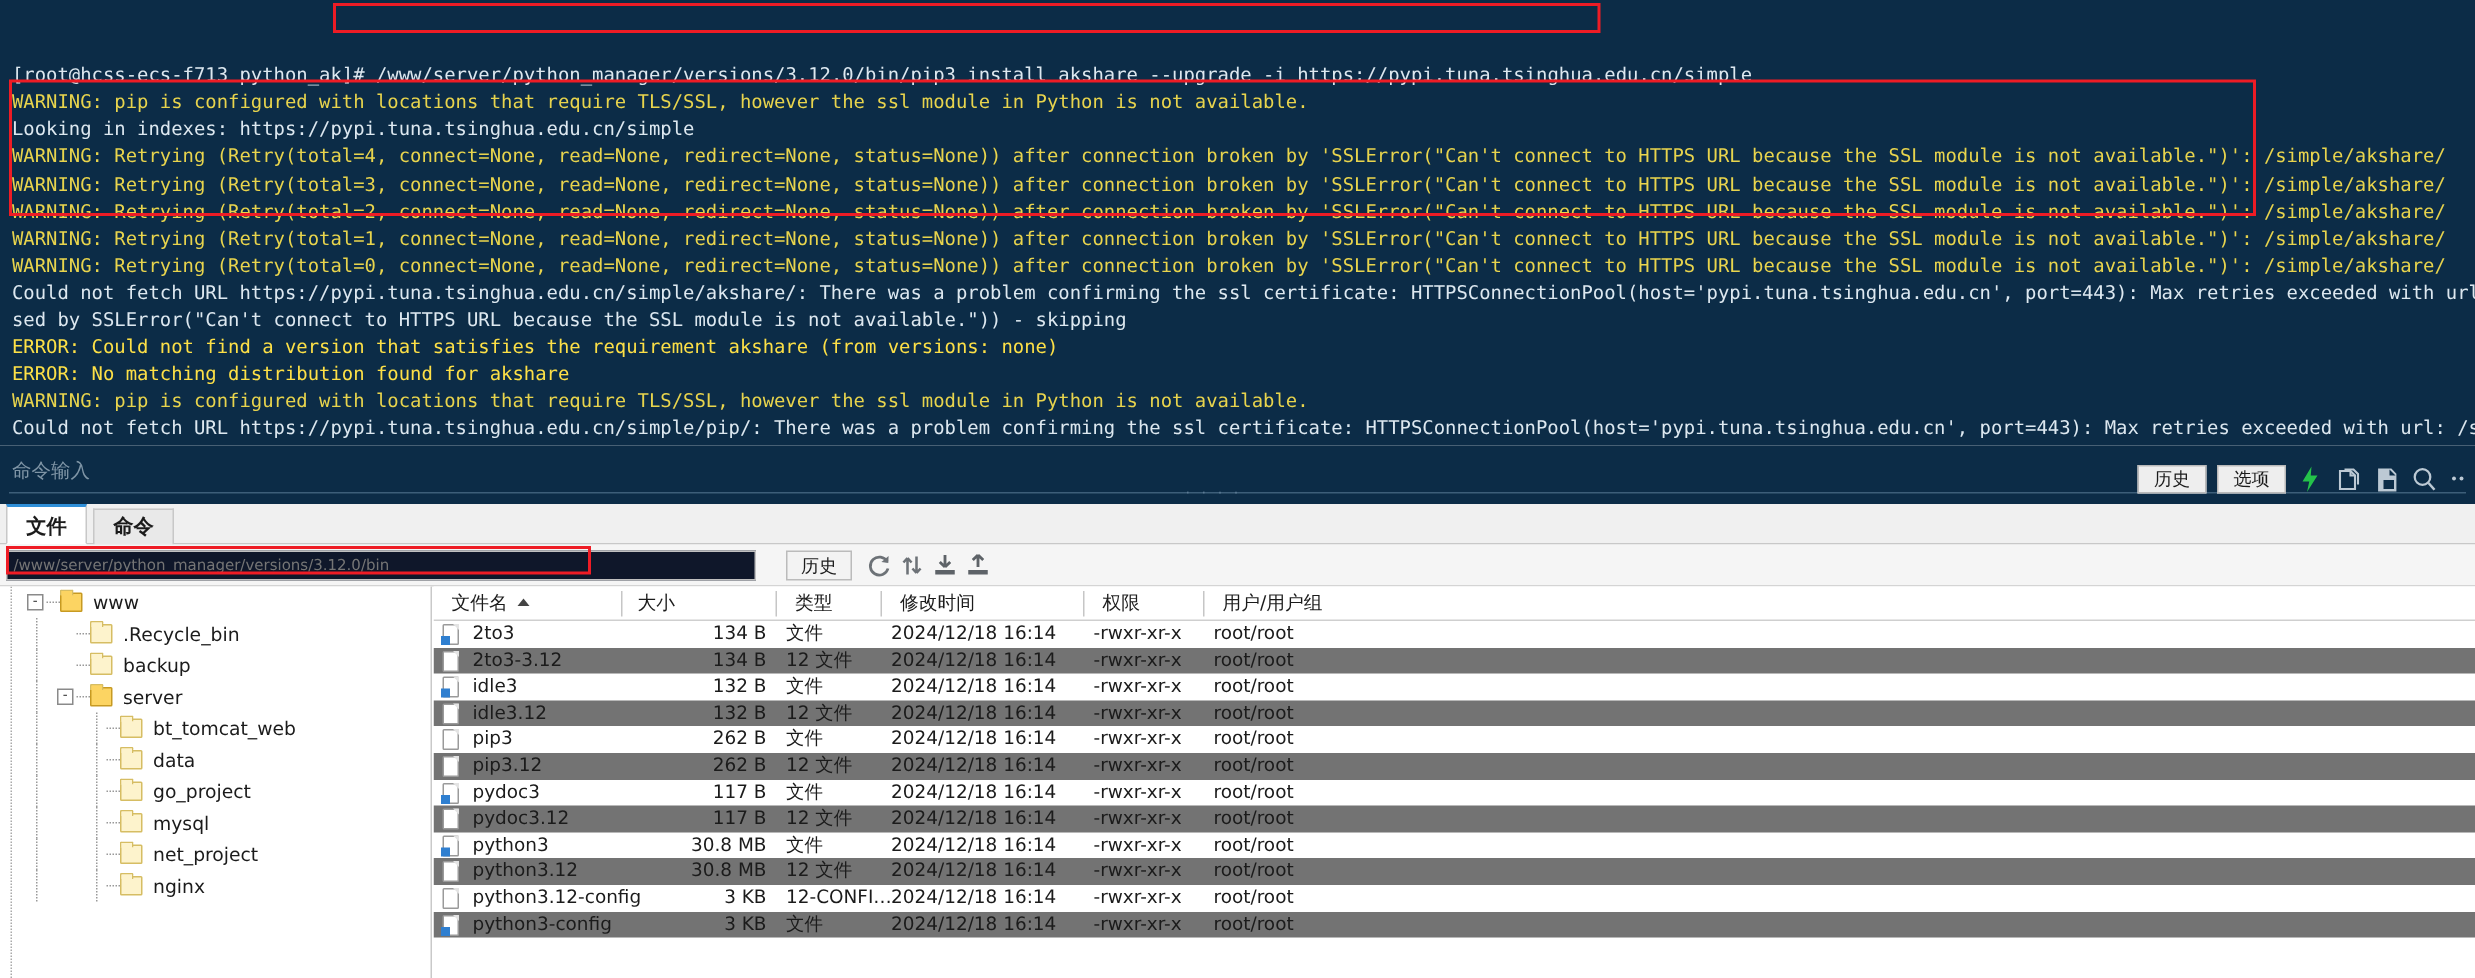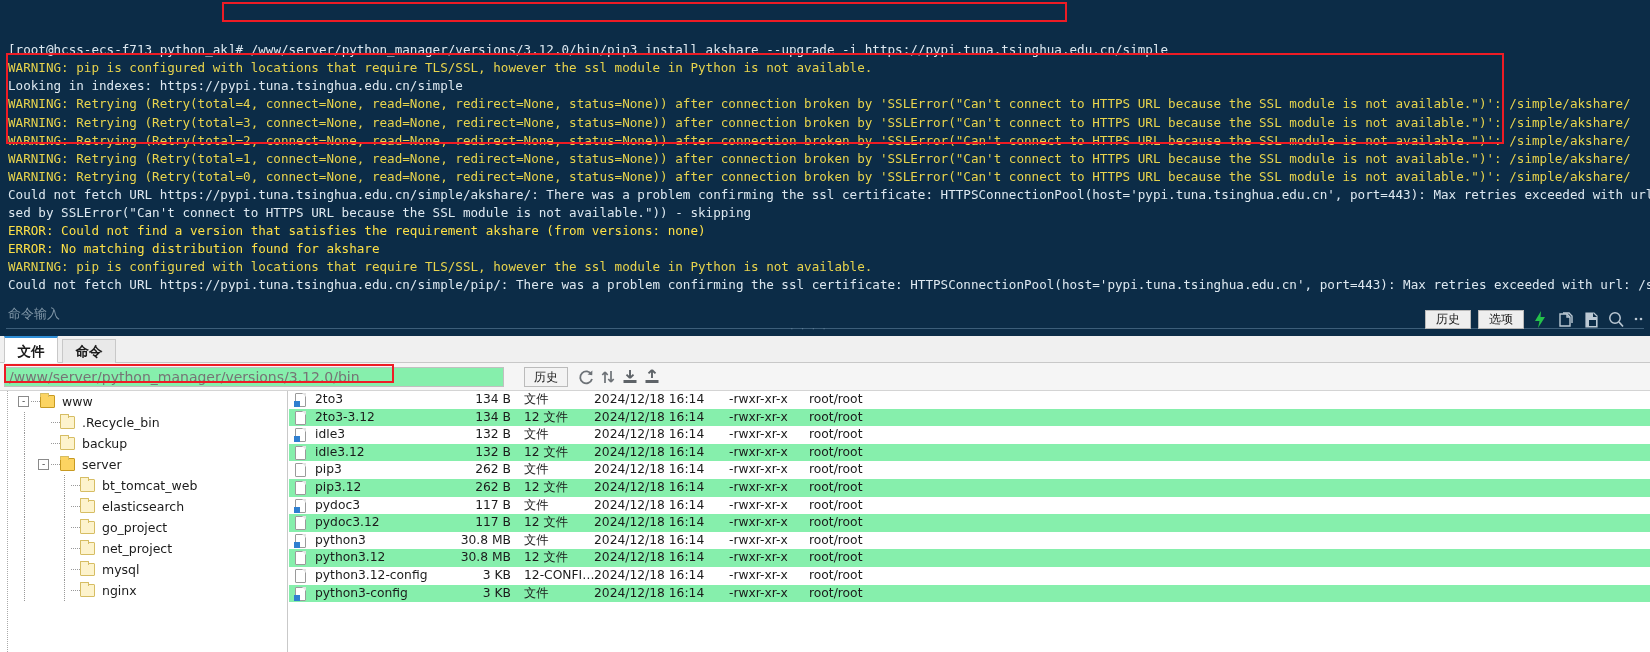--- a/index.html
+++ b/index.html
@@ -127,24 +127,24 @@
 
   .pathrow {
     position: absolute; left: 0; top: 27px;
     width: 1650px; height: 28px;
     background: #f5f5f5;
     border-bottom: 1px solid #d4d4d4;
   }
   .path-input {
     position: absolute; left: 4px; top: 4px;
     width: 500px; height: 20px;
-    background: #86efac;
+    background: #0f172a;
     border: 1px solid #c0c0c0;
     font-family: "DejaVu Sans", sans-serif;
-    font-size: 14px;
+    font-size: 10px;
     color: #777777;
     padding: 0 4px;
     line-height: 18px;
     outline: none;
   }
   .path-hist-btn {
     position: absolute; left: 524px; top: 4px;
     width: 44px; height: 20px;
     background: #f3f3f3;
     border: 1px solid #bbbbbb;
@@ -268,21 +268,21 @@
     border-right: 4px solid transparent;
     border-bottom: 5px solid #444444;
     vertical-align: 2px;
   }
   .fl-row {
     position: relative;
     height: 17.6px;
     line-height: 17.6px;
     white-space: nowrap;
   }
-  .fl-row.alt { background: #86efac; }
+  .fl-row.alt { background: #737373; }
   .fl-cell { position: absolute; top: 0; font-size: 12.3px; }
   .fl-name { left: 26px; }
   .fl-size { left: 130px; width: 92px; text-align: right; }
   .fl-type { left: 235px; }
   .fl-time { left: 305px; }
   .fl-perm { left: 440px; }
   .fl-user { left: 520px; text-align: right; }
   .ficon {
     position: absolute; left: 6px; top: 2px;
     width: 11px; height: 14px;
@@ -424,54 +424,67 @@
           <div class="tvert" style="left: 64px; top: 0px; height: 21px;"></div>
           <div class="tdash" style="left: 71px;"></div>
           <div class="tfolder" style="left: 80px;"></div>
           <div class="tlabel" style="left: 102px;">bt_tomcat_web</div>
         </div>
         <div class="tnode">
           <div class="tvert" style="left: 24px; top: 0px; height: 21px;"></div>
           <div class="tvert" style="left: 64px; top: 0px; height: 21px;"></div>
           <div class="tdash" style="left: 71px;"></div>
           <div class="tfolder" style="left: 80px;"></div>
-          <div class="tlabel" style="left: 102px;">elasticsearch</div>
+          <div class="tlabel" style="left: 102px;">data</div>
         </div>
         <div class="tnode">
           <div class="tvert" style="left: 24px; top: 0px; height: 21px;"></div>
           <div class="tvert" style="left: 64px; top: 0px; height: 21px;"></div>
           <div class="tdash" style="left: 71px;"></div>
           <div class="tfolder" style="left: 80px;"></div>
           <div class="tlabel" style="left: 102px;">go_project</div>
         </div>
         <div class="tnode">
           <div class="tvert" style="left: 24px; top: 0px; height: 21px;"></div>
           <div class="tvert" style="left: 64px; top: 0px; height: 21px;"></div>
           <div class="tdash" style="left: 71px;"></div>
           <div class="tfolder" style="left: 80px;"></div>
-          <div class="tlabel" style="left: 102px;">net_project</div>
+          <div class="tlabel" style="left: 102px;">mysql</div>
         </div>
         <div class="tnode">
           <div class="tvert" style="left: 24px; top: 0px; height: 21px;"></div>
           <div class="tvert" style="left: 64px; top: 0px; height: 21px;"></div>
           <div class="tdash" style="left: 71px;"></div>
           <div class="tfolder" style="left: 80px;"></div>
-          <div class="tlabel" style="left: 102px;">mysql</div>
+          <div class="tlabel" style="left: 102px;">net_project</div>
         </div>
         <div class="tnode">
           <div class="tvert" style="left: 24px; top: 0px; height: 21px;"></div>
           <div class="tvert" style="left: 64px; top: 0px; height: 21px;"></div>
           <div class="tdash" style="left: 71px;"></div>
           <div class="tfolder" style="left: 80px;"></div>
           <div class="tlabel" style="left: 102px;">nginx</div>
         </div>
       </div>
   </div>
 
   <div class="filelist">
+    <div class="fl-header" id="fl-header">
+        <div class="fl-sep" style="left: 125px;"></div>
+        <div class="fl-sep" style="left: 228px;"></div>
+        <div class="fl-sep" style="left: 298px;"></div>
+        <div class="fl-sep" style="left: 433px;"></div>
+        <div class="fl-sep" style="left: 513px;"></div>
+        <div class="fl-th" style="left: 6px;"><span>文件名</span><span class="sort-arrow"></span></div>
+        <div class="fl-th" style="left: 130px;"><span>大小</span></div>
+        <div class="fl-th" style="left: 235px;"><span>类型</span></div>
+        <div class="fl-th" style="left: 305px;"><span>修改时间</span></div>
+        <div class="fl-th" style="left: 440px;"><span>权限</span></div>
+        <div class="fl-th" style="left: 520px;"><span>用户/用户组</span></div>
+      </div>
     <div id="fl-rows">
         <div class="fl-row">
           <div class="ficon link"></div>
           <div class="fl-cell fl-name">2to3</div>
           <div class="fl-cell fl-size">134 B</div>
           <div class="fl-cell fl-type">文件</div>
           <div class="fl-cell fl-time">2024/12/18 16:14</div>
           <div class="fl-cell fl-perm">-rwxr-xr-x</div>
           <div class="fl-cell fl-user">root/root</div>
         </div>

